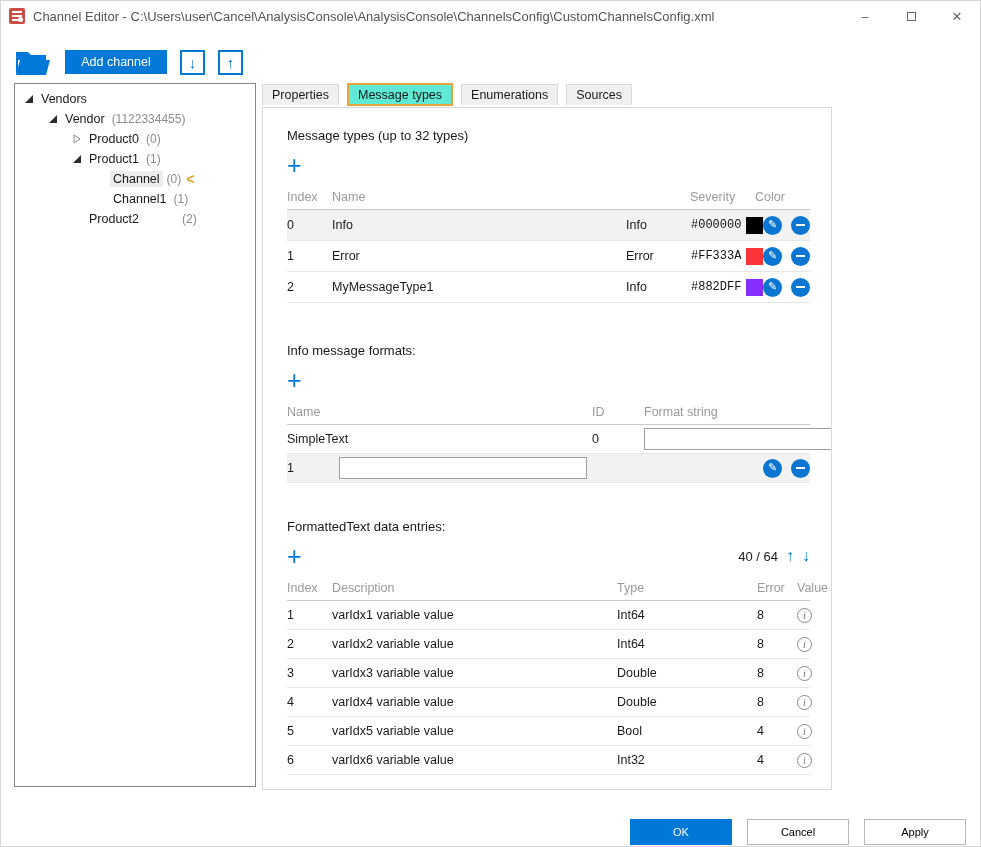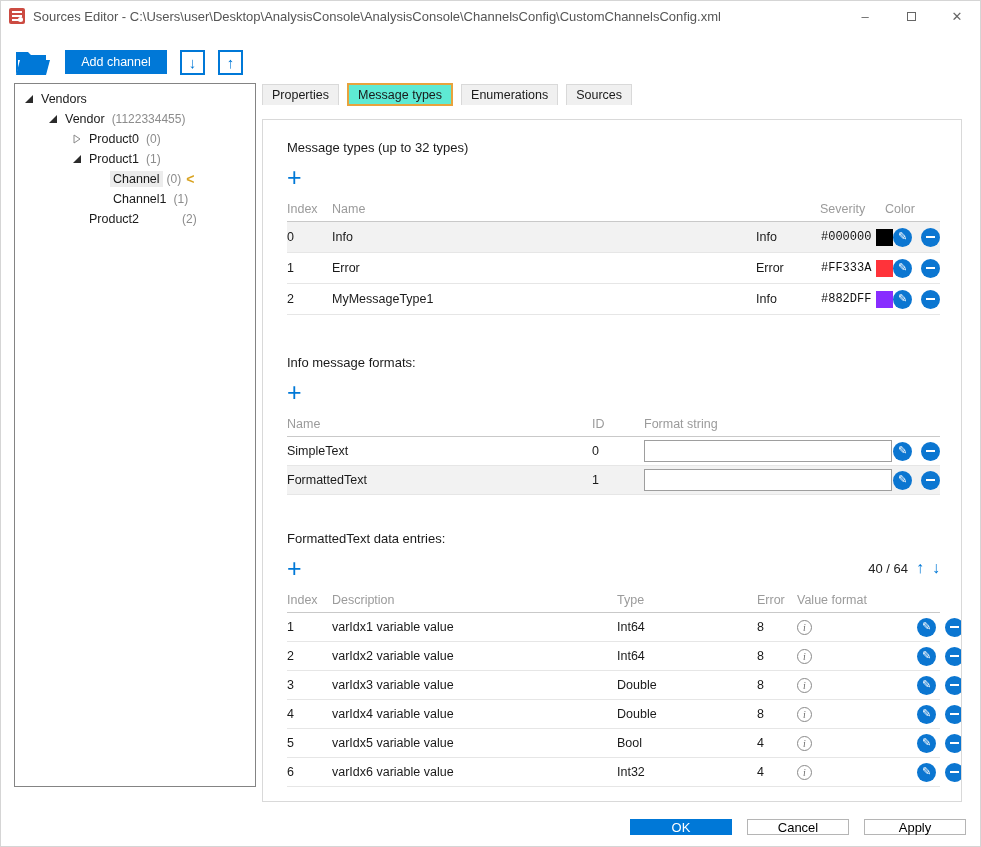--- a/index.html
+++ b/index.html
@@ -31,21 +31,21 @@
   .tree-label.selected { background:#ececec; }
   .tree-count { color:#8c8c8c; margin-left:4px; font-size:12px; }
   .tree-cursor { color:#d9a321; font-weight:bold; font-size:14px; margin-left:5px; }
 
   
   .tabs { position:absolute; left:261px; top:83px; display:flex; height:21px; z-index:3; }
   .tab { background:#f0f0f0; border:1px solid #d9d9d9; border-bottom:none; padding:0 9px; font-size:12.5px; display:flex; align-items:center; margin-right:8px; cursor:pointer; color:#1a1a1a; height:21px; }
   .tab.selected { background:#5eead4; border:2px solid #e8a33d; height:23px; margin-top:-1px; z-index:4; }
 
   
-  .content-panel { position:absolute; left:261px; top:118px; width:700px; height:683px; border:1px solid #d9d9d9; background:#fff; padding:20px 21px 0 24px; overflow:hidden; }
+  .content-panel { position:absolute; left:261px; top:106px; width:570px; height:683px; border:1px solid #d9d9d9; background:#fff; padding:20px 21px 0 24px; overflow:hidden; }
   .section-title { font-size:13px; color:#1a1a1a; }
   .add-row { display:flex; align-items:center; margin-top:9px; height:26px; }
   .plus-btn { color:#0078d7; font-size:25px; line-height:22px; font-weight:400; cursor:pointer; width:22px; }
   .counter-group { margin-left:auto; display:flex; align-items:center; font-size:13px; color:#222; }
   .sort-arrow { color:#0078d7; font-size:16px; font-weight:bold; margin-left:8px; cursor:pointer; }
 
   .tbl-header { display:flex; align-items:center; height:26px; border-bottom:1px solid #c9c9c9; color:#9b9b9b; font-size:12.5px; margin-top:6px; }
   .tbl-row { display:flex; align-items:center; border-bottom:1px solid #e6e6e6; font-size:12.5px; color:#1a1a1a; }
   .tbl-row.selected { background:#f2f2f2; }
   .h31 { height:31px; } .h29 { height:29px; }
@@ -69,36 +69,36 @@
 
   .actions { margin-left:auto; display:flex; align-items:center; gap:9px; }
   .circle-btn { width:19px; height:19px; border-radius:50%; background:#0b76d1; display:flex; align-items:center; justify-content:center; cursor:pointer; flex:0 0 auto; position:relative; }
   .pencil-glyph { color:#fff; font-size:11px; line-height:11px; transform:translate(0px,-1px); }
   .minus-bar { width:9px; height:2px; background:#fff; display:block; }
   .info-icon { width:15px; height:15px; border:1px solid #8a8a8a; border-radius:50%; color:#6d6d6d; font-size:10px; display:flex; align-items:center; justify-content:center; font-family:"Liberation Serif",serif; font-style:italic; cursor:pointer; }
 
   .spacer-v40 { height:40px; } .spacer-v36 { height:36px; }
 
   
-  .footer-btn { position:absolute; top:818px; width:102px; height:16px; font-size:13px; font-family:"Liberation Sans",sans-serif; cursor:pointer; }
+  .footer-btn { position:absolute; top:818px; width:102px; height:26px; font-size:11px; font-family:"Liberation Sans",sans-serif; cursor:pointer; }
   .footer-ok { left:629px; background:#0078d7; color:#fff; border:none; }
   .footer-plain { background:#fff; color:#000000; border:1px solid #b5b5b5; }
   .footer-cancel { left:746px; }
   .footer-apply { left:863px; }
 
   svg { display:block; }
 </style>
 </head>
 <body>
 
 <div class="window">
 
   <div class="titlebar">
     <span class="app-icon"></span>
-    <span class="title-text">Sources Editor - C:\Users\user\Desktop\AnalysisConsole\AnalysisConsole\ChannelsConfig\CustomChannelsConfig.xml</span>
+    <span class="title-text">Channel Editor - C:\Users\user\Cancel\AnalysisConsole\AnalysisConsole\ChannelsConfig\CustomChannelsConfig.xml</span>
     <div class="win-controls">
       <span class="win-btn">–</span>
       <span class="win-btn">
           <span class="max-box"></span>
         </span>
       <span class="win-btn">✕</span>
     </div>
   </div>
 
   <div class="toolbar">
@@ -254,21 +254,20 @@
       <span class="actions">
         <span class="circle-btn">
             <span class="pencil-glyph">✎</span>
           </span>
         <span class="circle-btn">
             <span class="minus-bar"></span>
           </span>
       </span>
     </div>
     <div class="tbl-row h29 selected">
-      <span class="f-name">FormattedText</span>
       <span class="f-id">1</span>
       <input class="f-input" type="text" value="" style="">
       <span class="actions">
         <span class="circle-btn">
             <span class="pencil-glyph">✎</span>
           </span>
         <span class="circle-btn">
             <span class="minus-bar"></span>
           </span>
       </span>

